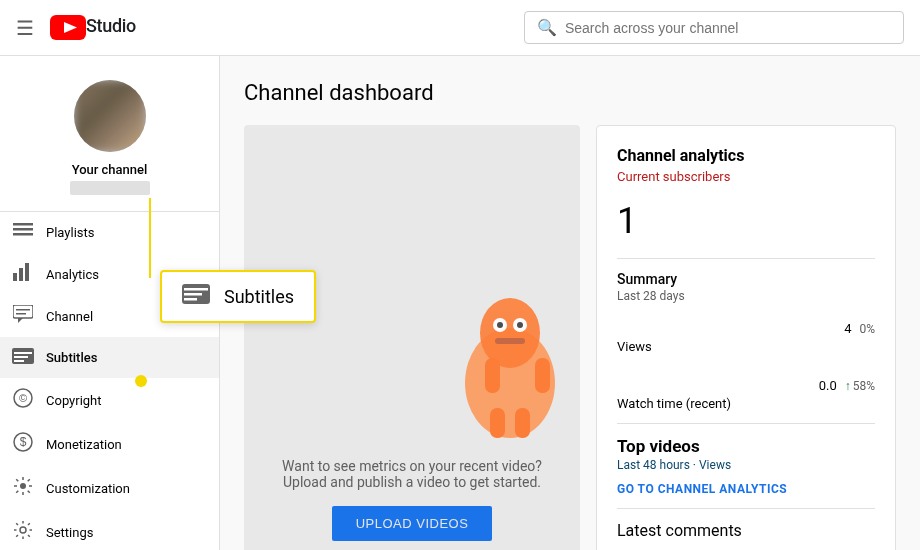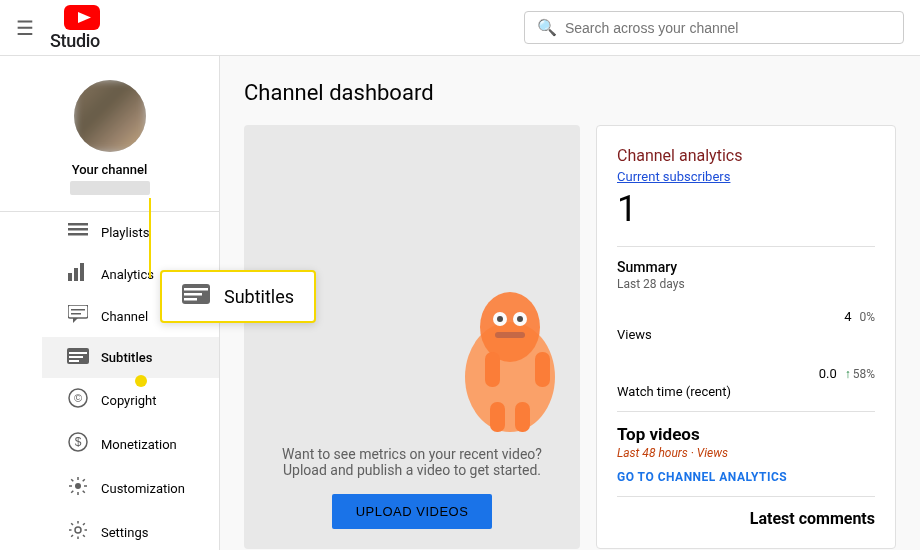--- a/index.html
+++ b/index.html
@@ -25,23 +25,22 @@
       flex-shrink: 0;
       z-index: 10;
     }
     .menu-icon {
       cursor: pointer;
       font-size: 20px;
       color: #606060;
     }
     .logo-area {
       display: flex;
-      align-items: flex-end;
+      align-items: flex-start;
       gap: 0;
-      flex-direction: column;
     }
     .yt-logo {
       width: 36px;
       height: 25px;
     }
     .studio-text {
       font-size: 18px;
       font-weight: 500;
       color: #202124;
       letter-spacing: -0.3px;
@@ -121,27 +120,26 @@
       background: #e0e0e0;
       width: 80px;
       height: 14px;
       border-radius: 2px;
     }
 
     .nav-item {
       display: flex;
       align-items: center;
       gap: 12px;
-      padding: 10px 25px;
+      padding: 10px 12px;
       cursor: pointer;
       font-size: 13px;
       color: #030303;
       border-radius: 0;
       position: relative;
-      margin-left: 42px;
     }
     .nav-item.active {
       background: #f2f2f2;
       font-weight: 500;
     }
     .nav-icon {
       width: 22px;
       text-align: center;
       font-size: 18px;
       color: #606060;
@@ -199,49 +197,48 @@
       position: relative;
       z-index: 1;
     }
     .video-text p {
       font-size: 14px;
       color: #606060;
       margin-bottom: 16px;
     }
     .upload-btn {
       background: #1a73e8;
-      color: #000000;
+      color: #e5e5e5;
       border: none;
       border-radius: 2px;
       padding: 10px 24px;
       font-size: 13px;
       font-weight: 500;
       letter-spacing: 0.5px;
       cursor: pointer;
       text-transform: uppercase;
     }
 
     
     .analytics-panel {
       background: #fff;
       border: 1px solid #e0e0e0;
       border-radius: 4px;
       padding: 20px;
     }
     .analytics-title {
       font-size: 16px;
-      font-weight: 400;
-      color: #7f1d1d;
+      font-weight: 700;
+      color: #000000;
       margin-bottom: 4px;
     }
     .analytics-sub {
       font-size: 13px;
-      color: #1d4ed8;
-      margin-bottom: 4px;
-      text-decoration: underline;
+      color: #b91c1c;
+      margin-bottom: 16px;
     }
     .subscriber-count {
       font-size: 36px;
       font-weight: 400;
       color: #030303;
       margin-bottom: 16px;
     }
     .divider {
       border: none;
       border-top: 1px solid #e0e0e0;
@@ -290,40 +287,38 @@
     }
     .top-videos-title {
       font-size: 17px;
       font-weight: 700;
       color: #030303;
       margin-top: 8px;
       margin-bottom: 2px;
     }
     .top-videos-period {
       font-size: 12px;
-      color: #c2410c;
+      color: #0c4a6e;
       margin-bottom: 10px;
-      font-style: italic;
     }
     .go-to-analytics {
       font-size: 12px;
       font-weight: 700;
       color: #1a73e8;
       text-transform: uppercase;
       letter-spacing: 0.5px;
       cursor: pointer;
       text-decoration: none;
       display: block;
     }
     .latest-comments-title {
       font-size: 16px;
-      font-weight: 700;
+      font-weight: 400;
       color: #030303;
       margin-top: 12px;
-      text-align: right;
     }
 
     
     .tooltip-container {
       position: absolute;
       left: 160px;
       top: 270px;
       z-index: 100;
     }
     .tooltip-box {

